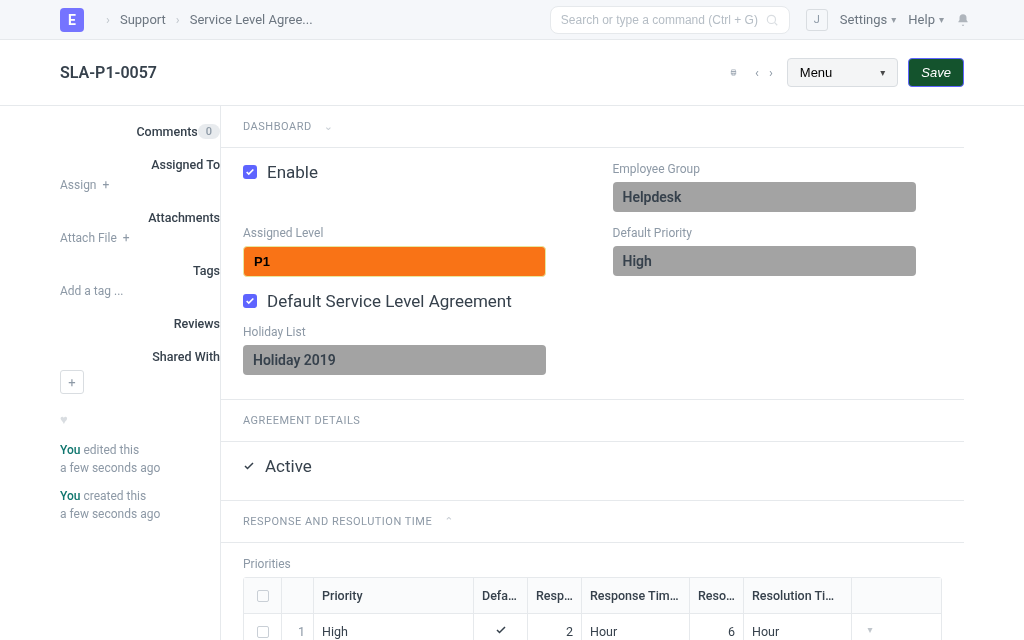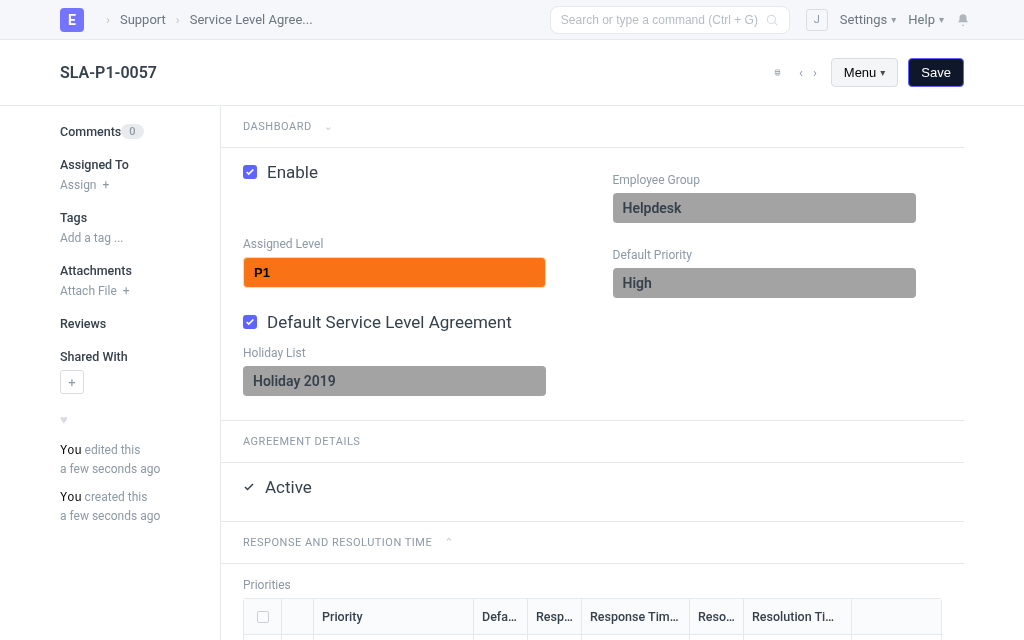--- a/index.html
+++ b/index.html
@@ -20,40 +20,40 @@
   .top-link { display: flex; align-items: center; cursor: pointer; font-size: 13px; }
   .caret { margin-left: 4px; font-size: 10px; opacity: .7; }
   .bell { width: 14px; height: 14px; opacity: .5; }
 
   .page-header { display: flex; align-items: center; padding: 18px 60px; border-bottom: 1px solid #e6e9ec; }
   .page-title { font-size: 16px; font-weight: 600; color: #36414c; }
   .header-actions { margin-left: auto; display: flex; align-items: center; gap: 10px; }
   .icon-btn { color: #8d99a6; cursor: pointer; padding: 4px; }
   .nav-arrows { display: flex; gap: 2px; color: #8d99a6; }
   .btn { padding: 6px 12px; border-radius: 4px; font-size: 13px; cursor: pointer; border: 1px solid #d9dde1; background: #fff; display: flex; align-items: center; }
-  .btn.grey { background: #f4f5f6; }
-  .btn.primary { background: #0f172a; color: #fff; border-color: #5e64ff; font-weight: 500; }
+  .btn.grey { background: #f4f5f6; gap: 44px; }
+  .btn.primary { background: #14532d; color: #fff; border-color: #5e64ff; font-weight: 500; font-style: italic; }
 
   .page-body { display: flex; padding: 0 60px; }
   .sidebar { width: 160px; padding: 18px 0; }
   .side-row { margin-bottom: 18px; }
-  .side-label { font-size: 12.5px; color: #36414c; font-weight: 500; margin-bottom: 6px; display: flex; align-items: center; justify-content: flex-start; }
+  .side-label { font-size: 12.5px; color: #36414c; font-weight: 500; margin-bottom: 6px; display: flex; align-items: center; justify-content: flex-end; }
   .side-action { font-size: 12px; color: #8d99a6; cursor: pointer; }
   .badge-count { background: #e8ebee; color: #8d99a6; border-radius: 9px; padding: 1px 8px; font-size: 11px; }
   .plus-box { width: 24px; height: 24px; border: 1px solid #d9dde1; border-radius: 3px; display: flex; align-items: center; justify-content: center; color: #8d99a6; cursor: pointer; }
   .heart { color: #d9dde1; margin: 8px 0 14px; }
   .activity { font-size: 12px; color: #8d99a6; margin-bottom: 10px; line-height: 1.5; }
-  .activity b { color: #000000; font-weight: 500; font-family: Liberation Mono, monospace; }
+  .activity b { color: #0f766e; font-weight: 500; }
 
   .main { flex: 1; border-left: 1px solid #e6e9ec; }
   .section-head { padding: 14px 22px; border-bottom: 1px solid #e6e9ec; background: #fff; font-size: 11px; letter-spacing: .5px; color: #8d99a6; display: flex; align-items: center; cursor: pointer; }
   .section-head .chev { margin-left: 12px; opacity: .5; }
   .form-body { padding: 14px 22px 24px; display: grid; grid-template-columns: 1fr 1fr; gap: 14px 40px; border-bottom: 1px solid #e6e9ec; }
   .field-full { grid-column: 1 / 2; }
-  .field-right { grid-column: 2 / 3; margin-top: 11px; }
+  .field-right { grid-column: 2 / 3; }
   .ckrow { display: flex; align-items: center; gap: 10px; font-size: 17px; }
   .ck { width: 14px; height: 14px; border-radius: 3px; background: #5e64ff; display: inline-flex; align-items: center; justify-content: center; }
   .ck svg { width: 10px; height: 10px; }
   .flabel { font-size: 12px; color: #8d99a6; margin-bottom: 6px; }
   .finput { width: 92%; padding: 7px 10px; border: 1px solid #d9dde1; border-radius: 4px; font-size: 13px; font-weight: 600; background: #fff; }
   .finput.hl { background: #f97316; border-color: #e8e79e; }
   .fdisplay { width: 92%; padding: 7px 10px; background: #a3a3a3; border-radius: 4px; font-size: 14px; font-weight: 600; }
 
   .details-body { padding: 14px 22px 24px; border-bottom: 1px solid #e6e9ec; }
   .rrt-body { padding: 14px 22px 24px; }
@@ -134,26 +134,26 @@
       <div class="side-label">
         <span>Comments</span>
         <span class="badge-count">0</span>
       </div>
     </div>
     <div class="side-row">
       <div class="side-label">Assigned To</div>
       <div class="side-action"><span>Assign</span> &nbsp;+</div>
     </div>
     <div class="side-row">
+      <div class="side-label">Attachments</div>
+      <div class="side-action"><span>Attach File</span> &nbsp;+</div>
+    </div>
+    <div class="side-row">
       <div class="side-label">Tags</div>
       <div class="side-action">Add a tag ...</div>
-    </div>
-    <div class="side-row">
-      <div class="side-label">Attachments</div>
-      <div class="side-action"><span>Attach File</span> &nbsp;+</div>
     </div>
     <div class="side-row">
       <div class="side-label">Reviews</div>
     </div>
     <div class="side-row">
       <div class="side-label">Shared With</div>
       <div class="plus-box">+</div>
     </div>
 
     <div class="heart">♥</div>

